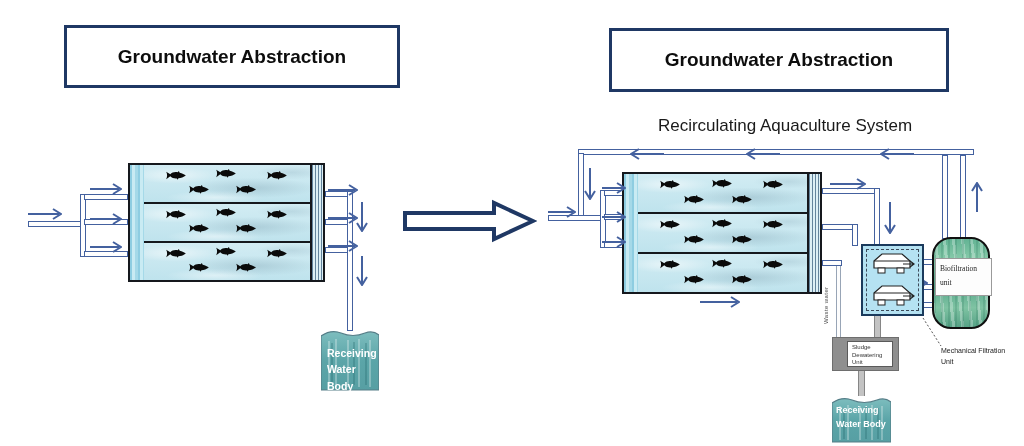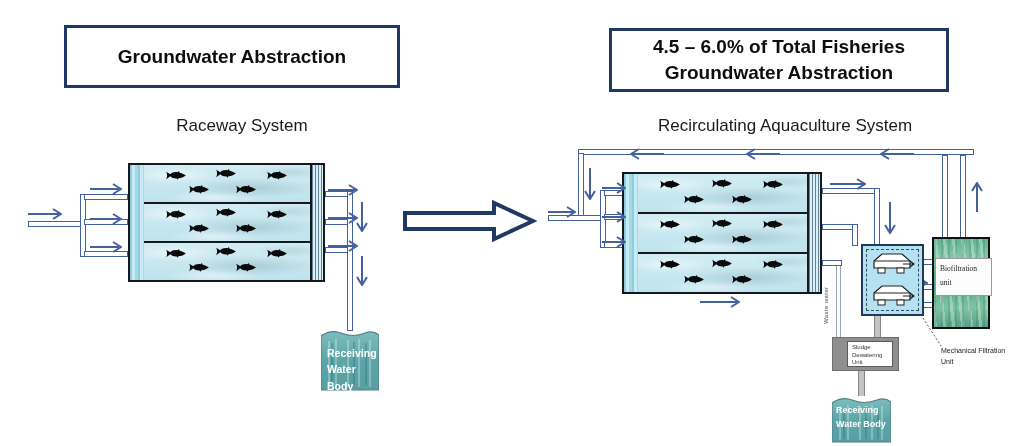--- a/index.html
+++ b/index.html
@@ -63,21 +63,20 @@
 </style>
 </head>
 <body>
 
 <div id="canvas">
 
   <div class="abs title-box" style="left:64px;top:25px;width:336px;height:63px;">
     <div>Groundwater Abstraction</div>
   </div>
 
-  <div class="abs sys-label" style="left:112px;top:116px;width:260px;">Raceway System</div>
 
   <div class="pipe h" style="left:28px;top:221px;width:54px;"></div>
   <div class="pipe v" style="left:80px;top:194px;height:63px;"></div>
   <div class="pipe h" style="left:84px;top:194px;width:44px;"></div>
   <div class="pipe h" style="left:84px;top:219px;width:44px;"></div>
   <div class="pipe h" style="left:84px;top:251px;width:44px;"></div>
 
   <div class="pipe h" style="left:325px;top:191px;width:26px;"></div>
   <div class="pipe h" style="left:325px;top:219px;width:26px;"></div>
   <div class="pipe h" style="left:325px;top:247px;width:26px;"></div>
@@ -218,21 +217,20 @@
     </div>
   </div>
 
   <div class="abs" style="left:402px;top:199px;width:135px;height:44px;">
     <svg width="135" height="44" viewBox="0 0 135 44">
       <polygon points="3,14 92,14 92,4 131,22 92,40 92,30 3,30" fill="#fff" stroke="#1f3864" stroke-width="4" stroke-linejoin="miter"></polygon>
     </svg>
   </div>
 
   <div class="abs title-box" style="left:609px;top:28px;width:340px;height:64px;">
-    <div>4.5 – 6.0% of Total Fisheries</div>
     <div>Groundwater Abstraction</div>
   </div>
 
   <div class="abs sys-label" style="left:618px;top:116px;width:334px;">Recirculating Aquaculture System</div>
 
   <div class="pipe h" style="left:578px;top:149px;width:396px;"></div>
   <div class="pipe v" style="left:578px;top:153px;height:64px;"></div>
   <div class="pipe h" style="left:548px;top:215px;width:56px;"></div>
   <div class="pipe v" style="left:600px;top:190px;height:58px;"></div>
   <div class="pipe h" style="left:604px;top:190px;width:20px;"></div>
@@ -398,21 +396,21 @@
       <svg width="48" height="28" viewBox="0 0 48 28">
         <path d="M5 10 L13 3 H33 L41 10 V17 H5 Z" fill="#fff" stroke="#222" stroke-width="1.2"></path>
         <path d="M5 10 H41" stroke="#222" stroke-width="1"></path>
         <rect x="9" y="17" width="7" height="5" fill="#fff" stroke="#222"></rect>
         <rect x="28" y="17" width="7" height="5" fill="#fff" stroke="#222"></rect>
         <path d="M34 13 H44 M41 10 L45 13 L41 16" stroke="#222" fill="none" stroke-width="1.2"></path>
       </svg>
     </div>
   </div>
 
-  <div class="bio" style="left:932px;top:237px;width:58px;height:92px;">
+  <div class="bio" style="left:932px;top:237px;width:58px;height:92px;border-radius:19px;">
     <div class="bio-label" style="left:1px;top:19px;width:51px;height:33px;">
       <div>Biofiltration</div>
       <div>unit</div>
     </div>
   </div>
 
   <svg class="abs" style="left:921px;top:316px;" width="22" height="32">
     <line x1="2" y1="2" x2="20" y2="30" stroke="#555" stroke-width="1" stroke-dasharray="2,2"></line>
   </svg>
   <div class="abs tiny-label" style="left:941px;top:346px;width:80px;">

